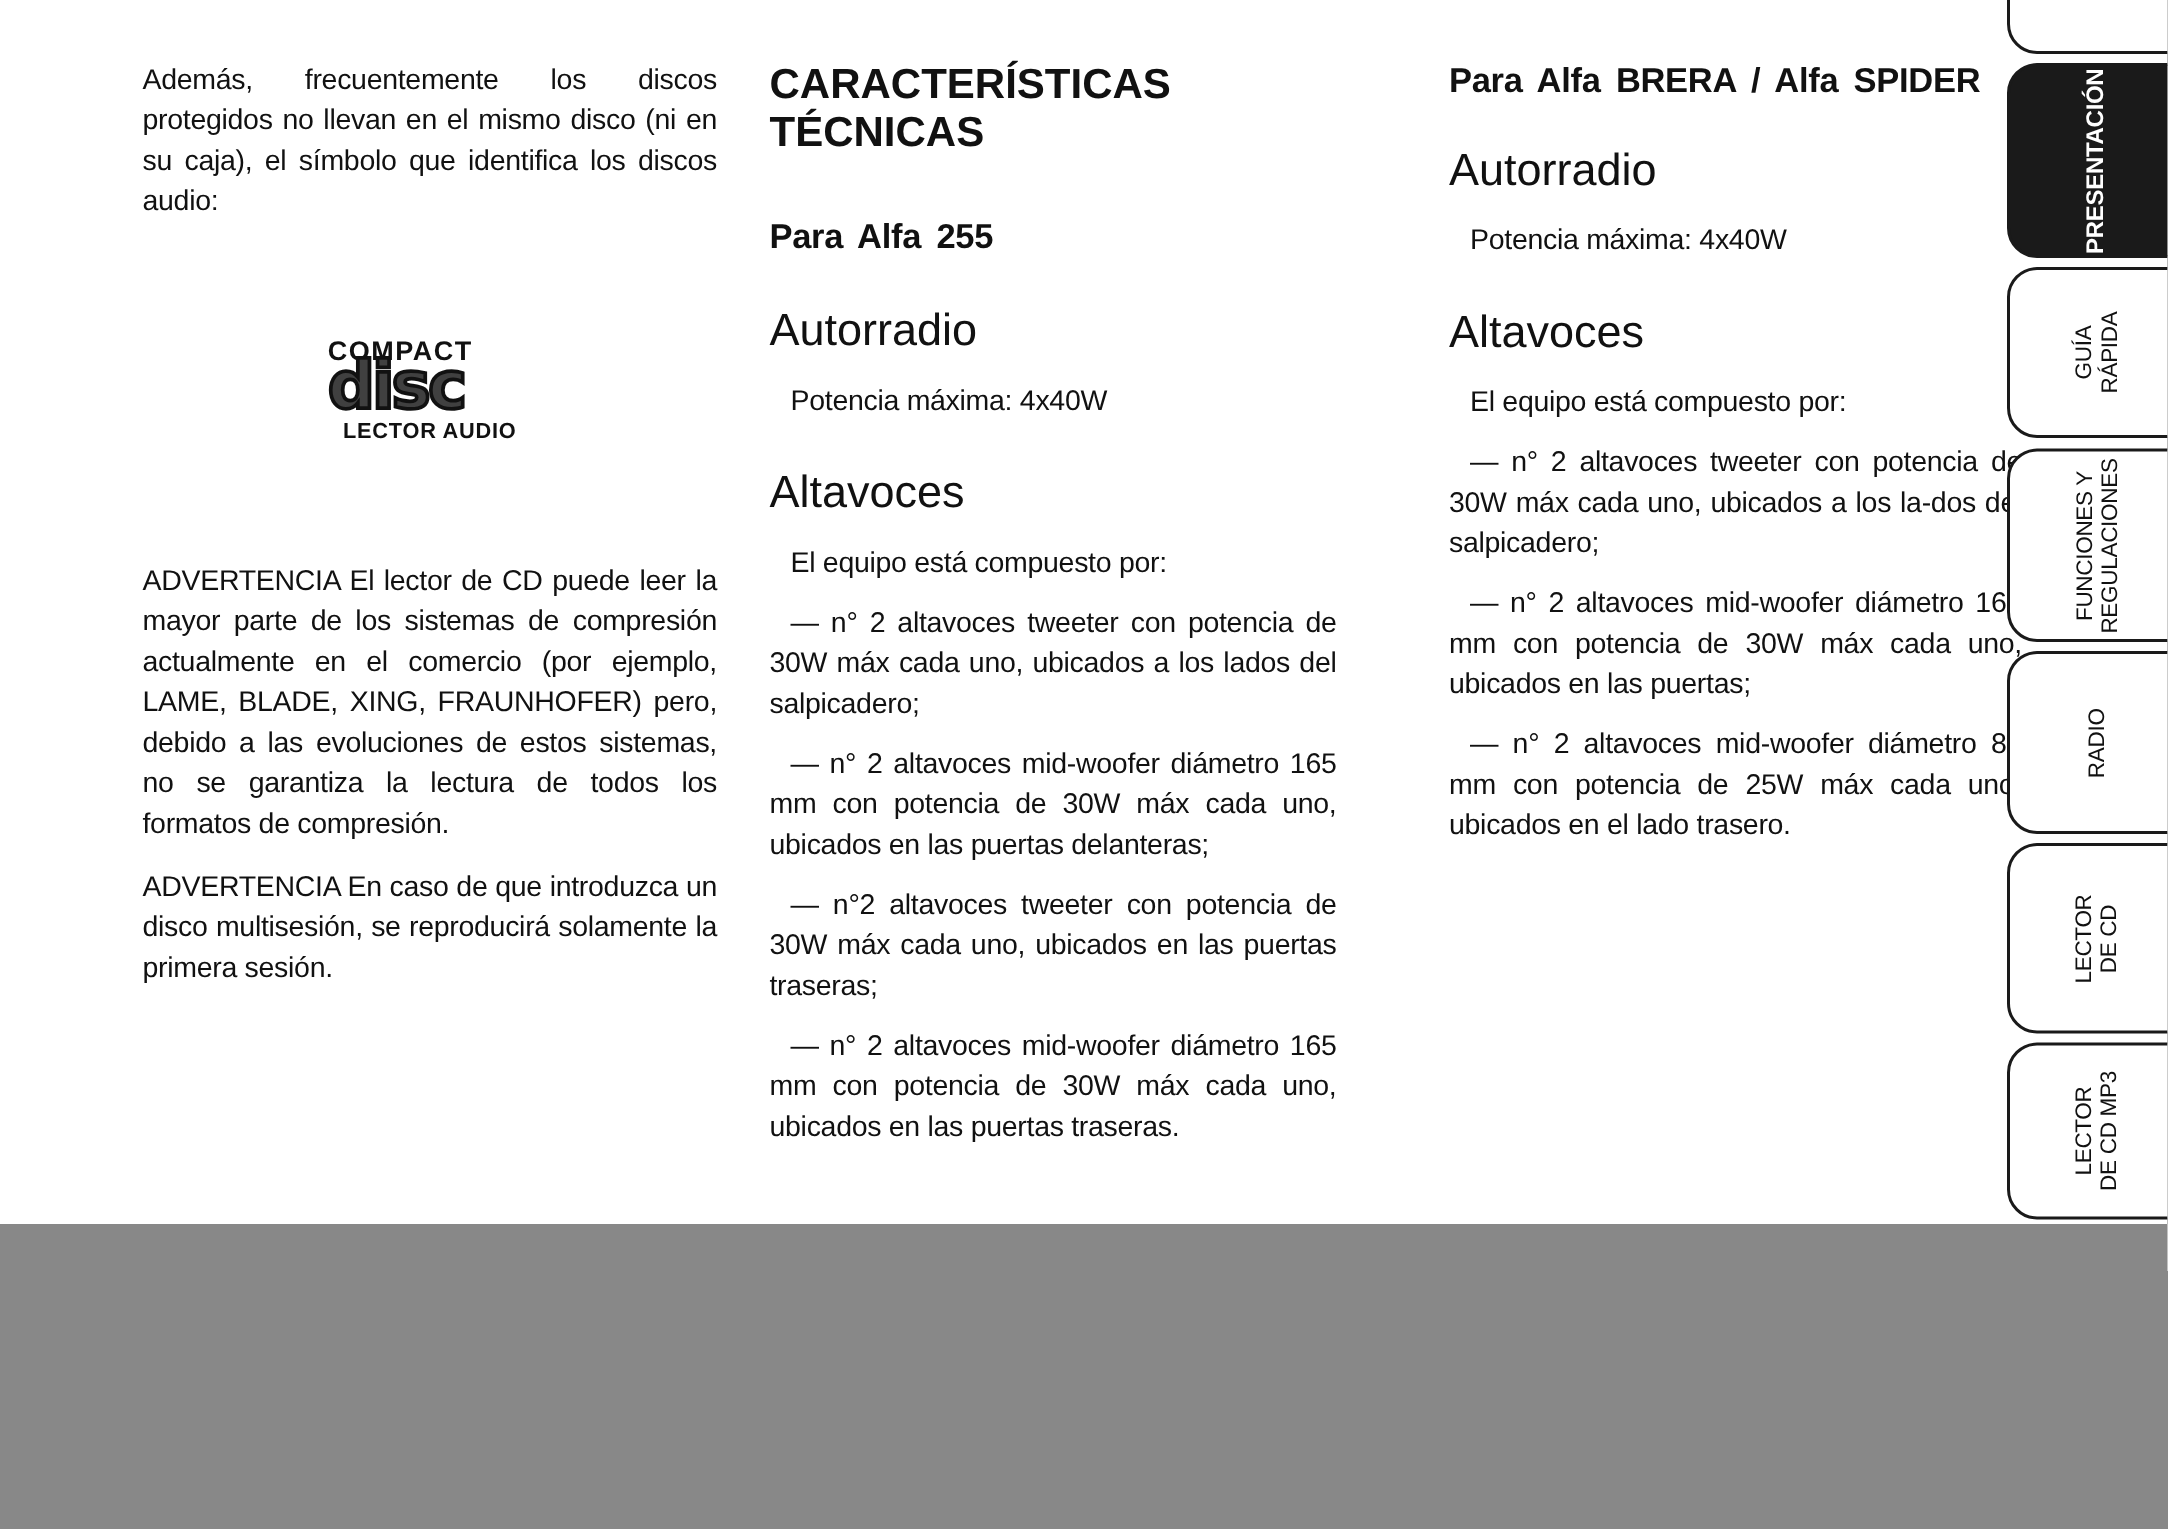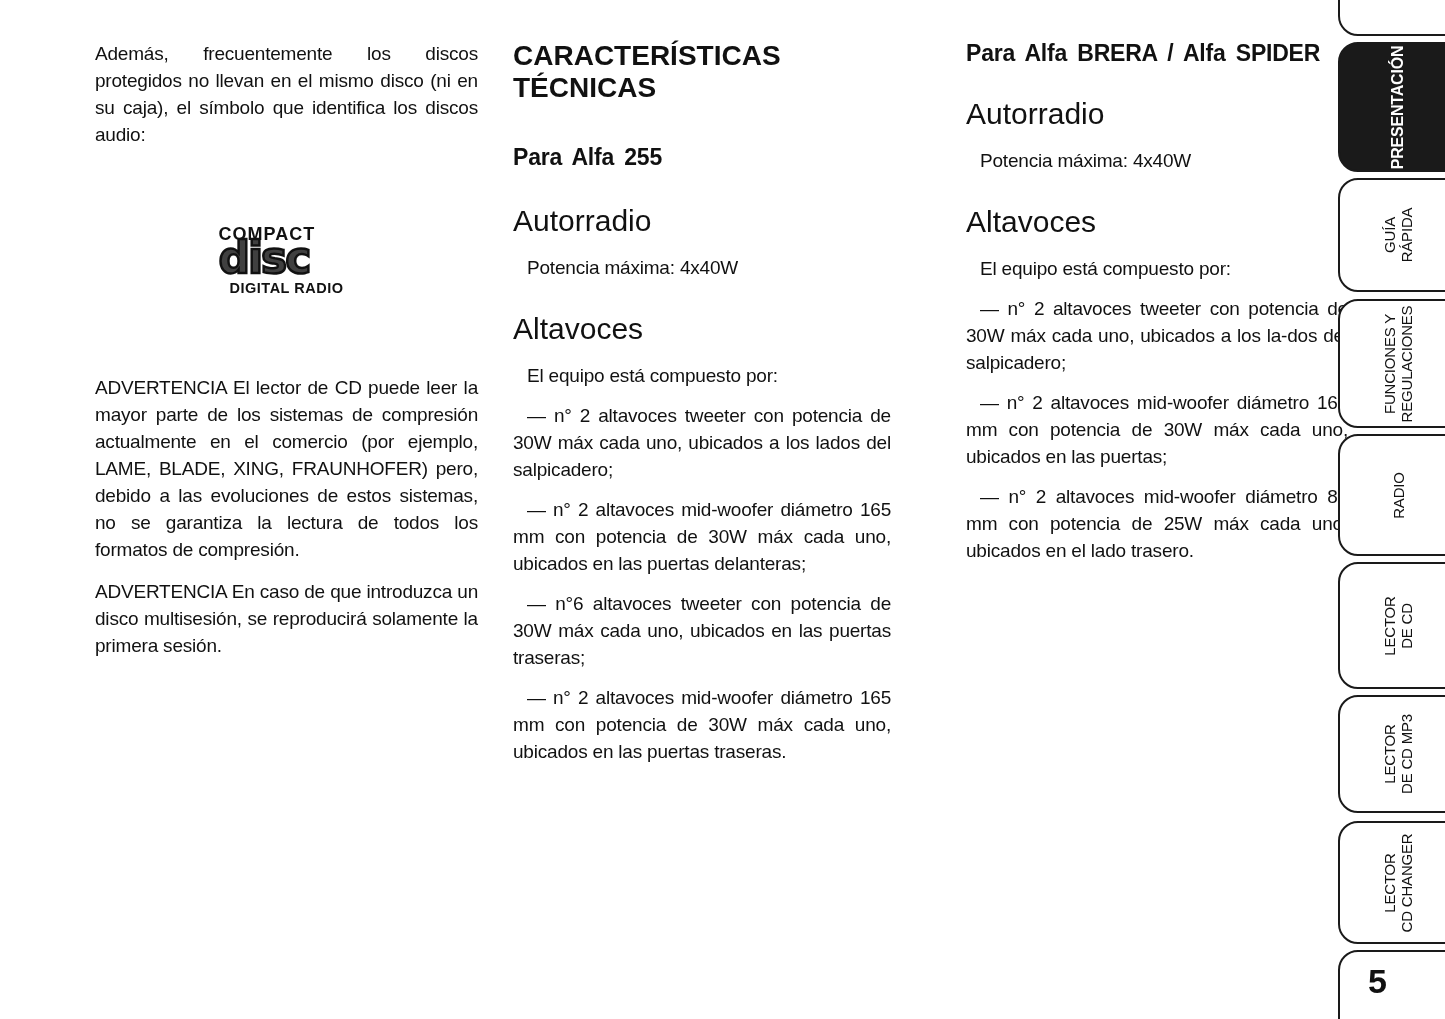--- a/index.html
+++ b/index.html
@@ -1,19 +1,19 @@
 <!DOCTYPE html>
 <html><head>
 <meta charset="utf-8">
 <style>
   * { margin:0; padding:0; box-sizing:border-box; }
   html,body { background:#888; }
   .page {
     position:relative;
-    width:1445px; height:1019px;
+    width:1445px; height:816px;
     background:#ffffff;
     overflow:hidden;
     font-family:"Liberation Sans", sans-serif;
     color:#111;
   }
   
   .col { position:absolute; top:40px; }
   .col-1 { left:95px;  width:383px; }
   .col-2 { left:513px; width:378px; }
   .col-3 { left:966px; width:382px; }
@@ -87,40 +87,40 @@
 <body>
 
 <div class="page">
 
   <section class="col col-1">
     <p class="body">Además, frecuentemente los discos protegidos no llevan en el mismo disco (ni en su caja), el símbolo que identifica los discos audio:</p>
 
     <div class="disc-logo">
       <div class="logo-top">COMPACT</div>
       <div class="logo-main">disc</div>
-      <div class="logo-bottom">DIGITAL RADIO</div>
+      <div class="logo-bottom">LECTOR AUDIO</div>
     </div>
 
     <p class="body" style="margin-bottom:15px;">ADVERTENCIA El lector de CD puede leer la mayor parte de los sistemas de compresión actualmente en el comercio (por ejemplo, LAME, BLADE, XING, FRAUNHOFER) pero, debido a las evoluciones de estos sistemas, no se garantiza la lectura de todos los formatos de compresión.</p>
     <p class="body">ADVERTENCIA En caso de que introduzca un disco multisesión, se reproducirá solamente la primera sesión.</p>
   </section>
 
   <section class="col col-2">
     <h1 class="h-title">CARACTERÍSTICAS TÉCNICAS</h1>
     <h2 class="h-model">Para Alfa 255</h2>
 
     <h3 class="h-sec">Autorradio</h3>
     <p class="body indent mb-spec">Potencia máxima: 4x40W</p>
 
     <h3 class="h-sec">Altavoces</h3>
     <p class="body indent mb-intro">El equipo está compuesto por:</p>
 
     <p class="body bullet">— n° 2 altavoces tweeter con potencia de 30W máx cada uno, ubicados a los lados del salpicadero;</p>
     <p class="body bullet">— n° 2 altavoces mid-woofer diámetro 165 mm con potencia de 30W máx cada uno, ubicados en las puertas delanteras;</p>
-    <p class="body bullet">— n°6 altavoces tweeter con potencia de 30W máx cada uno, ubicados en las puertas traseras;</p>
+    <p class="body bullet">— n°2 altavoces tweeter con potencia de 30W máx cada uno, ubicados en las puertas traseras;</p>
     <p class="body bullet">— n° 2 altavoces mid-woofer diámetro 165 mm con potencia de 30W máx cada uno, ubicados en las puertas traseras.</p>
   </section>
 
   <section class="col col-3">
     <h2 class="h-model" style="margin-bottom:30px;">Para Alfa BRERA / Alfa SPIDER</h2>
 
     <h3 class="h-sec">Autorradio</h3>
     <p class="body indent mb-spec">Potencia máxima: 4x40W</p>
 
     <h3 class="h-sec">Altavoces</h3>

